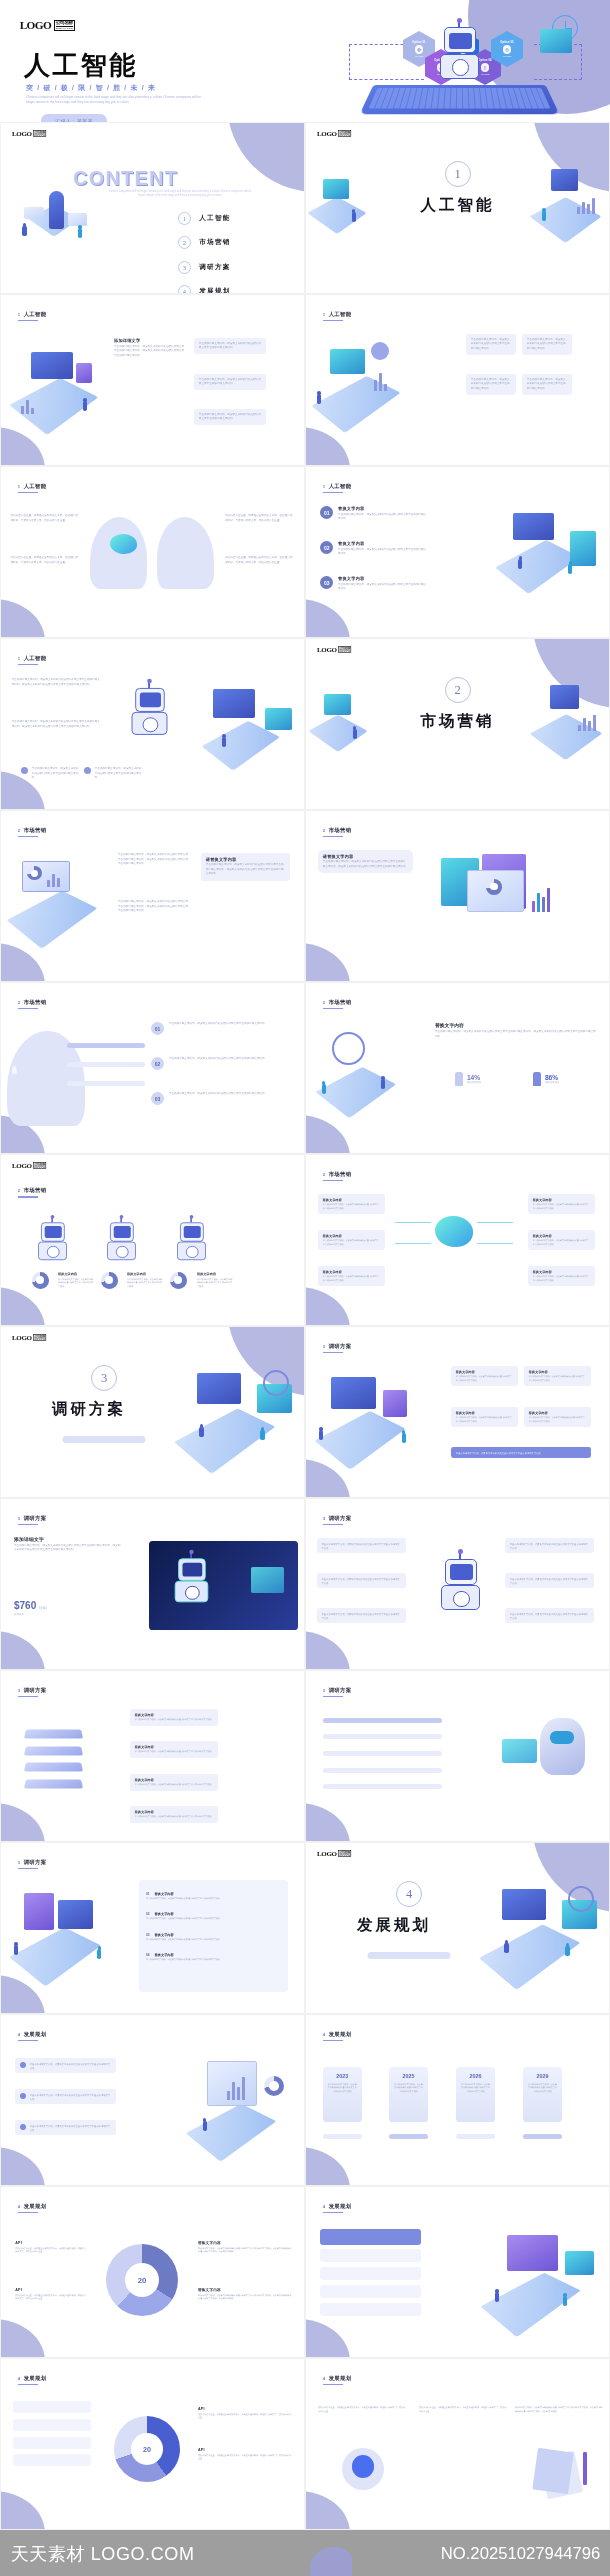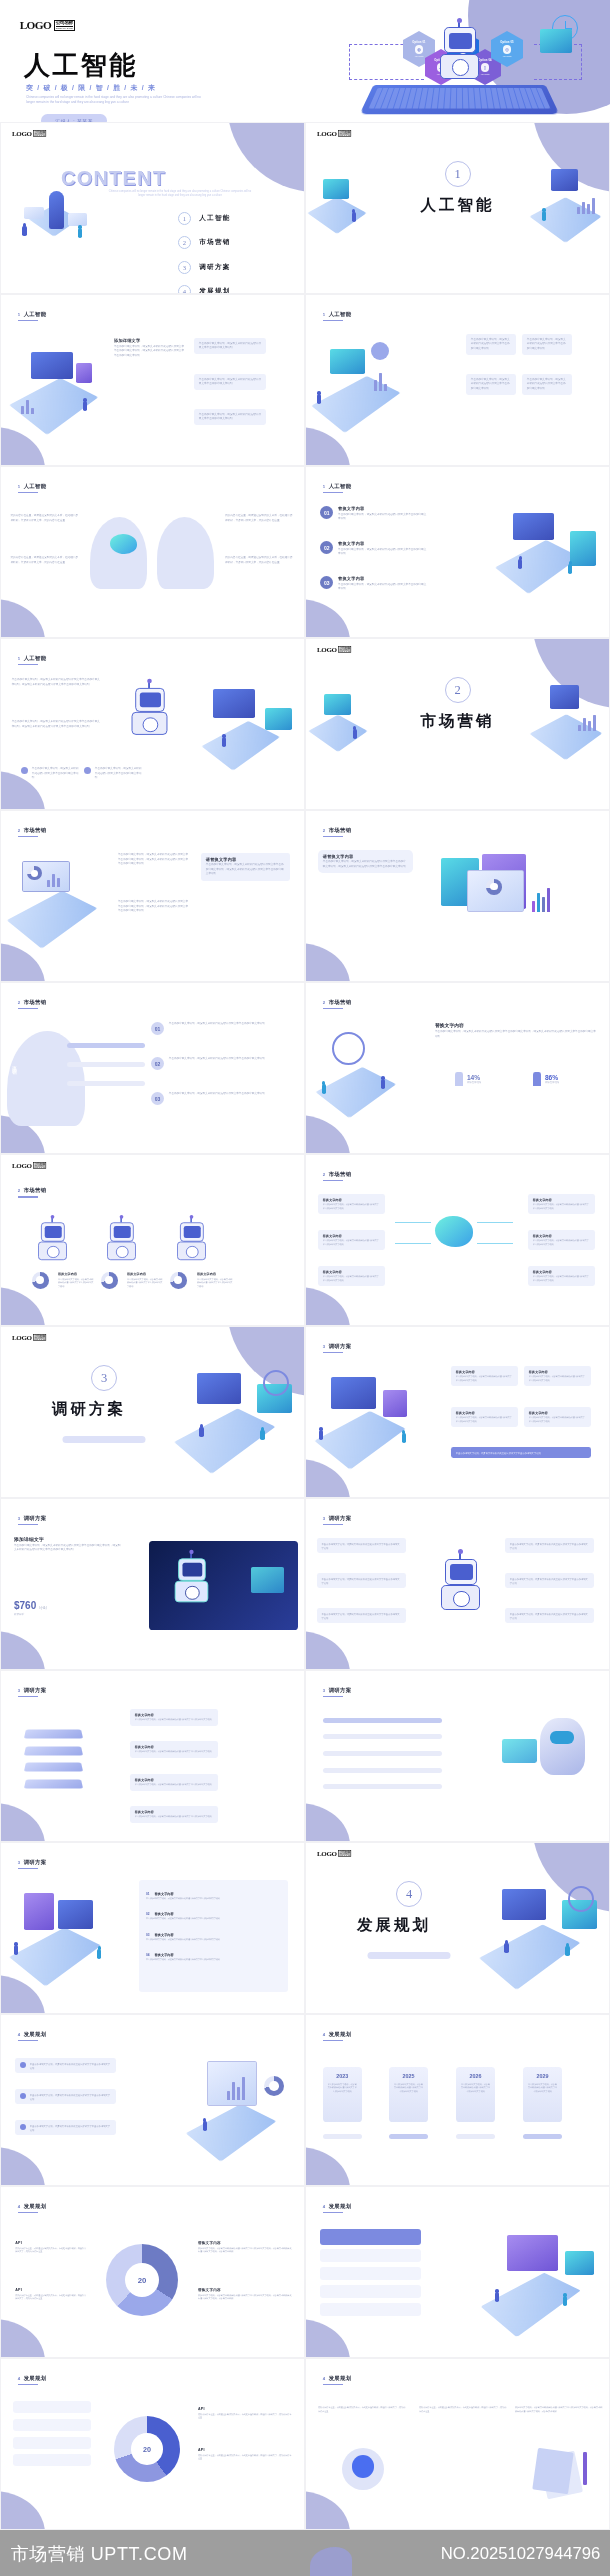--- a/index.html
+++ b/index.html
@@ -370,21 +370,21 @@
         <div class="screen" style="left:37px;top:2.4px;width:15.5px;height:38px;border-radius:7.8px 7.8px 2.4px 2.4px;"></div>
         <div class="screen l" style="left:12px;top:18px;width:20px;height:12px;"></div>
         <div class="screen l" style="left:56px;top:24px;width:19px;height:13px;"></div>
         <div class="person" style="left:10.7px;top:37px;">
             <b></b>
           </div>
         <div class="person t" style="left:66px;top:39px;">
             <b></b>
           </div>
       </div>
-      <div class="content-title" style="left:60px;right:auto;">CONTENT</div>
+      <div class="content-title" style="left:72px;right:auto;">CONTENT</div>
       <div class="content-eng" style="left:179px;">Chinese companies will no longer remain in the hard stage and they are also promoting a culture Chinese companies will no longer remain in the hard stage and they are also wang ling yan a culture</div>
       <div class="toc">
         <div class="row">
           <span class="cir">1</span>
           <span class="lbl">人工智能</span>
         </div>
         <div class="row">
           <span class="cir">2</span>
           <span class="lbl">市场营销</span>
         </div>
@@ -1263,18 +1263,18 @@
         <div style="position:absolute;right:12px;top:6px;width:36px;height:42px;background:#e4e9fa;transform:rotate(-12deg);border-radius:1.8px;"></div>
         <div style="position:absolute;right:20px;top:2.4px;width:36px;height:42px;background:#c8d2f5;transform:rotate(8deg);border-radius:1.8px;"></div>
         <div style="position:absolute;right:3.6px;top:3.6px;width:4.2px;height:33px;background:#7c5fd6;border-radius:1.2px;"></div>
       </div>
     </div>
 
   </div>
 
   <div class="footer">
     <div class="blobf"></div>
-    <span class="wm">市场营销 UPTT.COM</span>
+    <span class="wm">天天素材 LOGO.COM</span>
     <span class="no">NO.20251027944796</span>
   </div>
 
 </div>
 
 
 </body></html>

